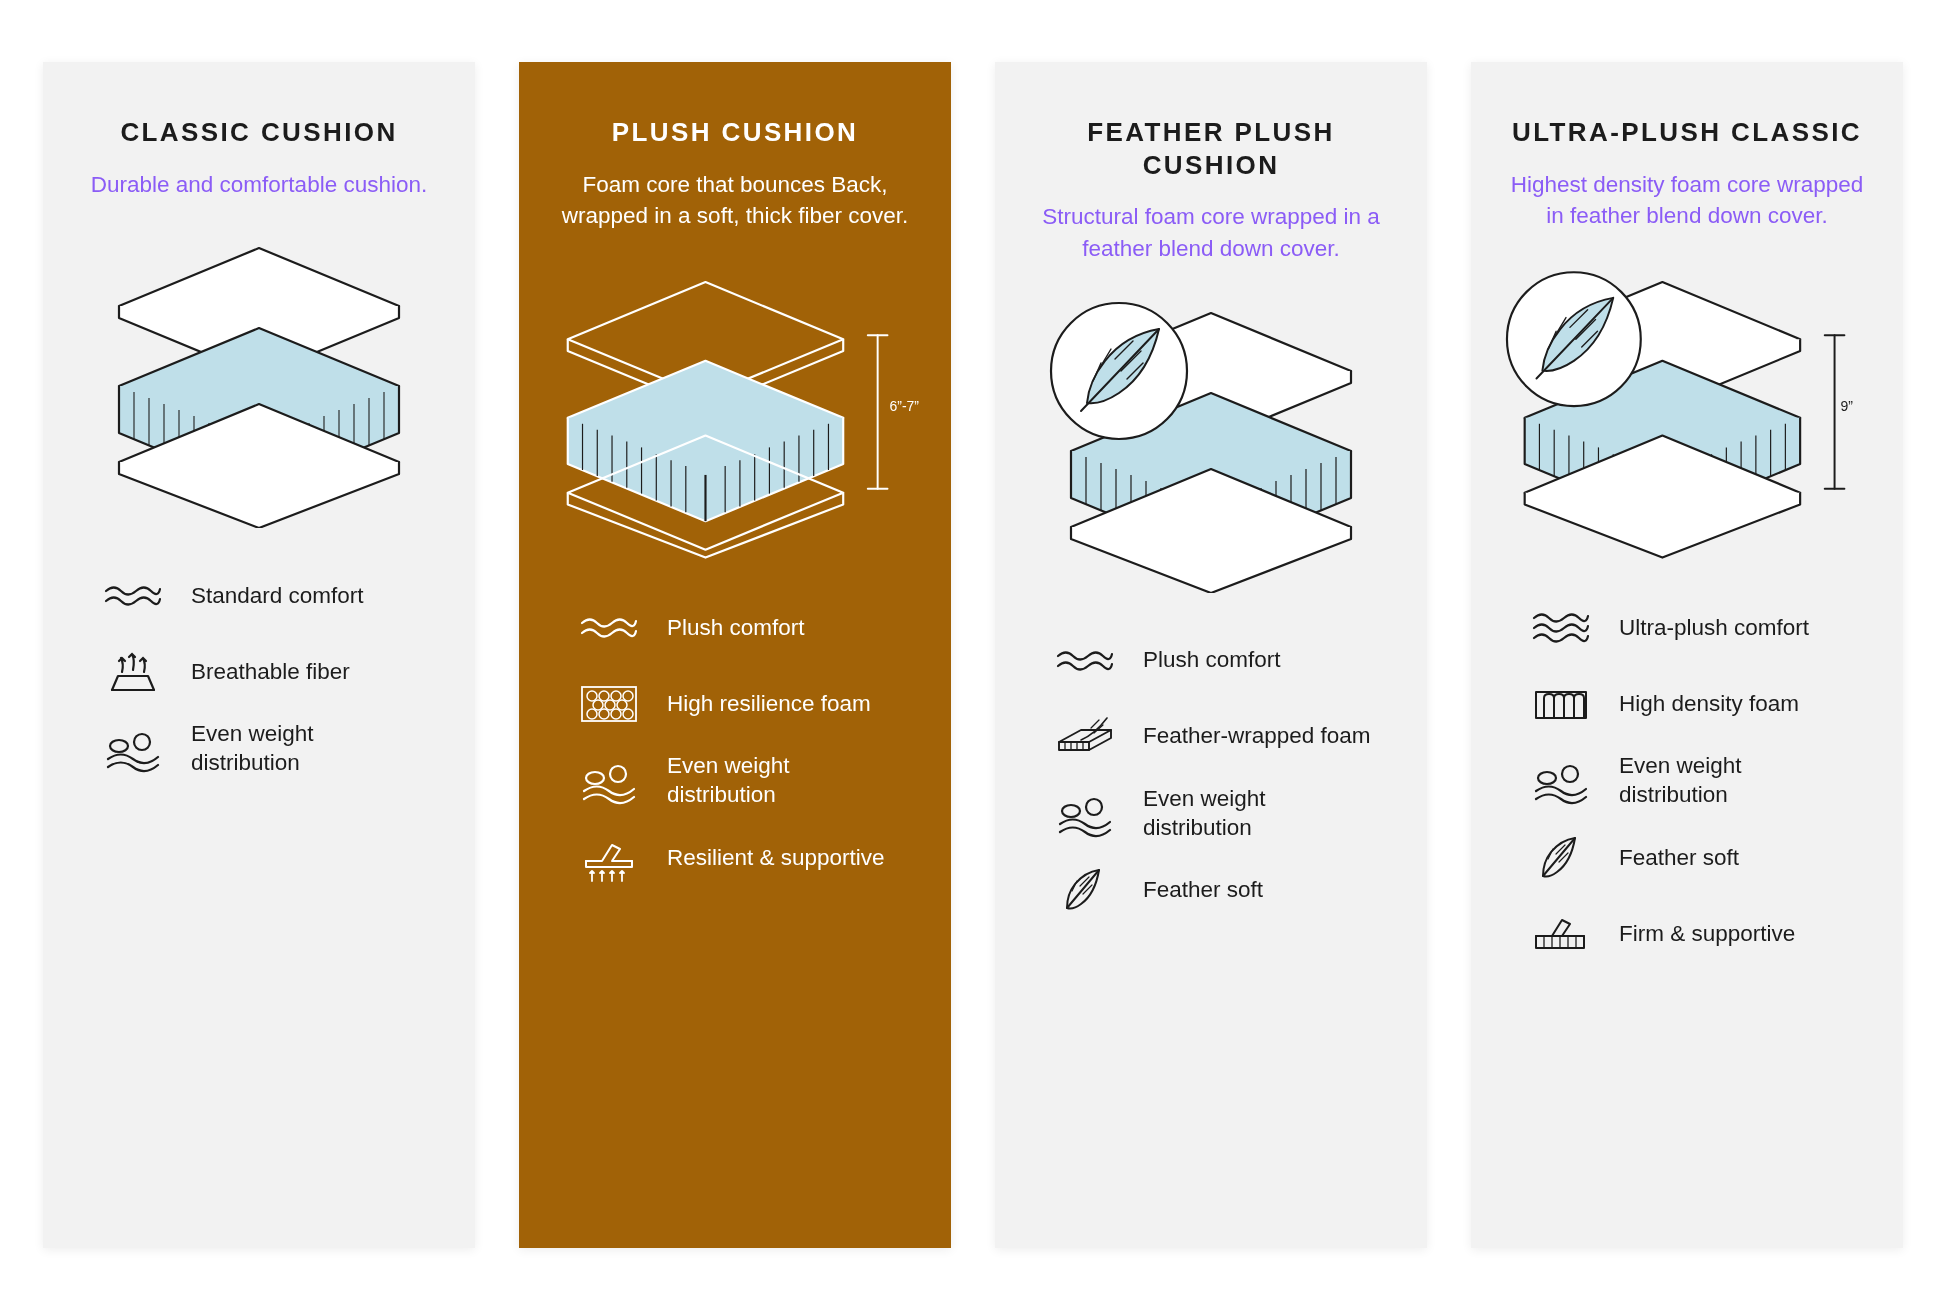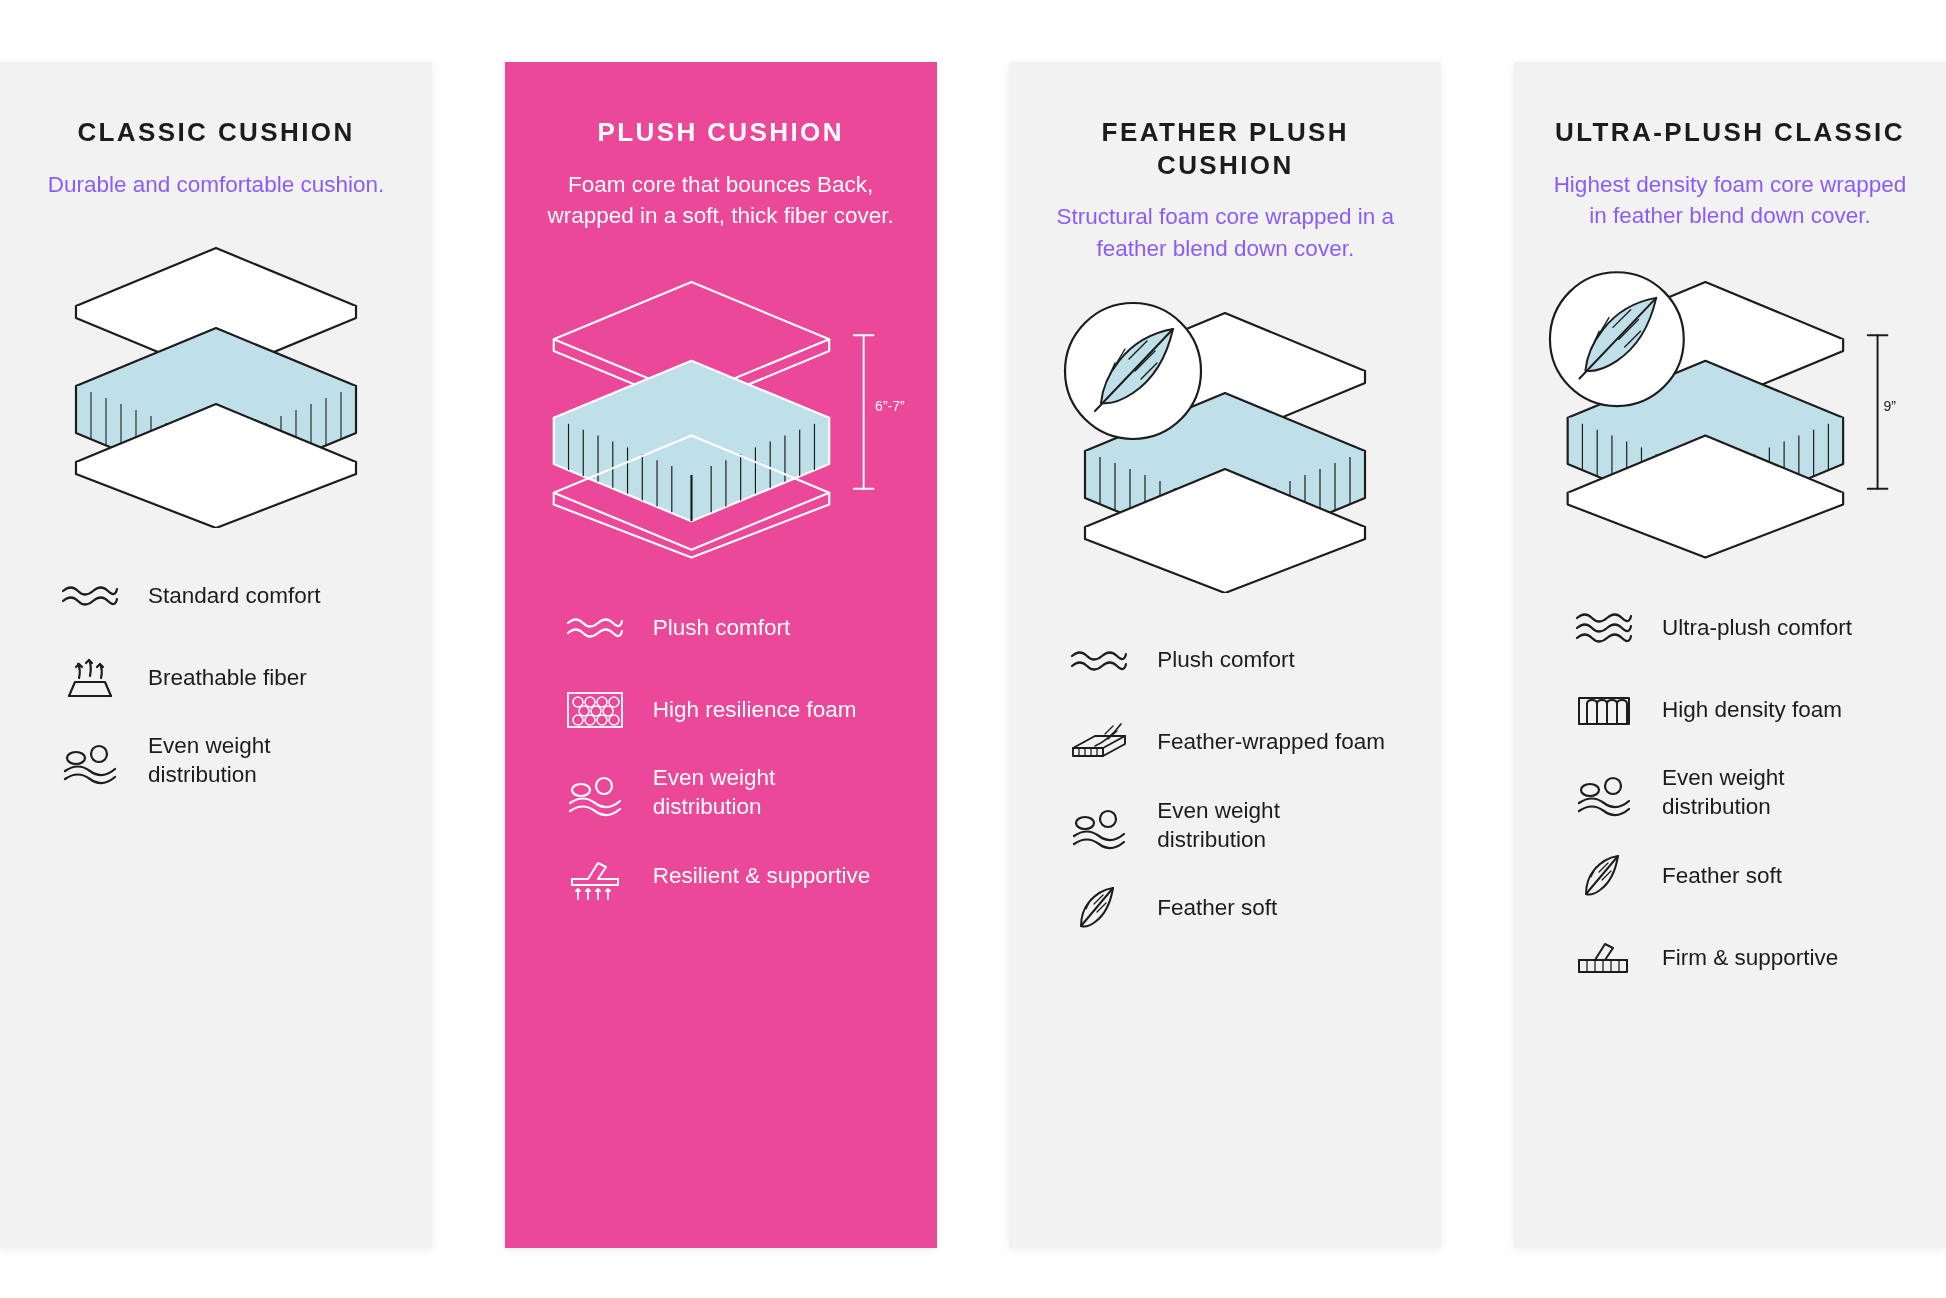--- a/index.html
+++ b/index.html
@@ -12,40 +12,40 @@
     height: 1298px;
     font-family: "Liberation Sans", sans-serif;
     overflow: hidden;
   }
   .board {
     position: relative;
     width: 1946px;
     height: 1298px;
     background: #ffffff;
     display: flex;
-    justify-content: space-between;
+    justify-content: center;
     align-items: flex-start;
     gap: 44px;
     padding-top: 62px;
     box-sizing: border-box;
   }
   .card {
     width: 432px;
     height: 1186px;
     background: #f2f2f2;
     box-shadow: 0 2px 10px rgba(0,0,0,0.07);
     box-sizing: border-box;
     padding: 54px 34px 0 34px;
     display: flex;
     flex-direction: column;
     align-items: center;
     position: relative;
   }
   .card.dark {
-    background: #ec4899;
+    background: #a16207;
   }
   .card-title {
     font-size: 26px;
     font-weight: bold;
     letter-spacing: 2.4px;
     color: #1c1c1c;
     text-align: center;
     line-height: 1.25;
     margin: 0 0 20px 0;
   }
@@ -69,21 +69,21 @@
     justify-content: center;
     align-items: flex-start;
   }
   .art svg { display: block; }
 
   .features {
     width: 100%;
     margin-top: 30px;
     display: flex;
     flex-direction: column;
-    gap: 26px;
+    gap: 20px;
     padding-left: 20px;
     box-sizing: border-box;
   }
   .feature {
     display: flex;
     align-items: center;
     gap: 22px;
   }
   .feature-icon {
     width: 72px;

